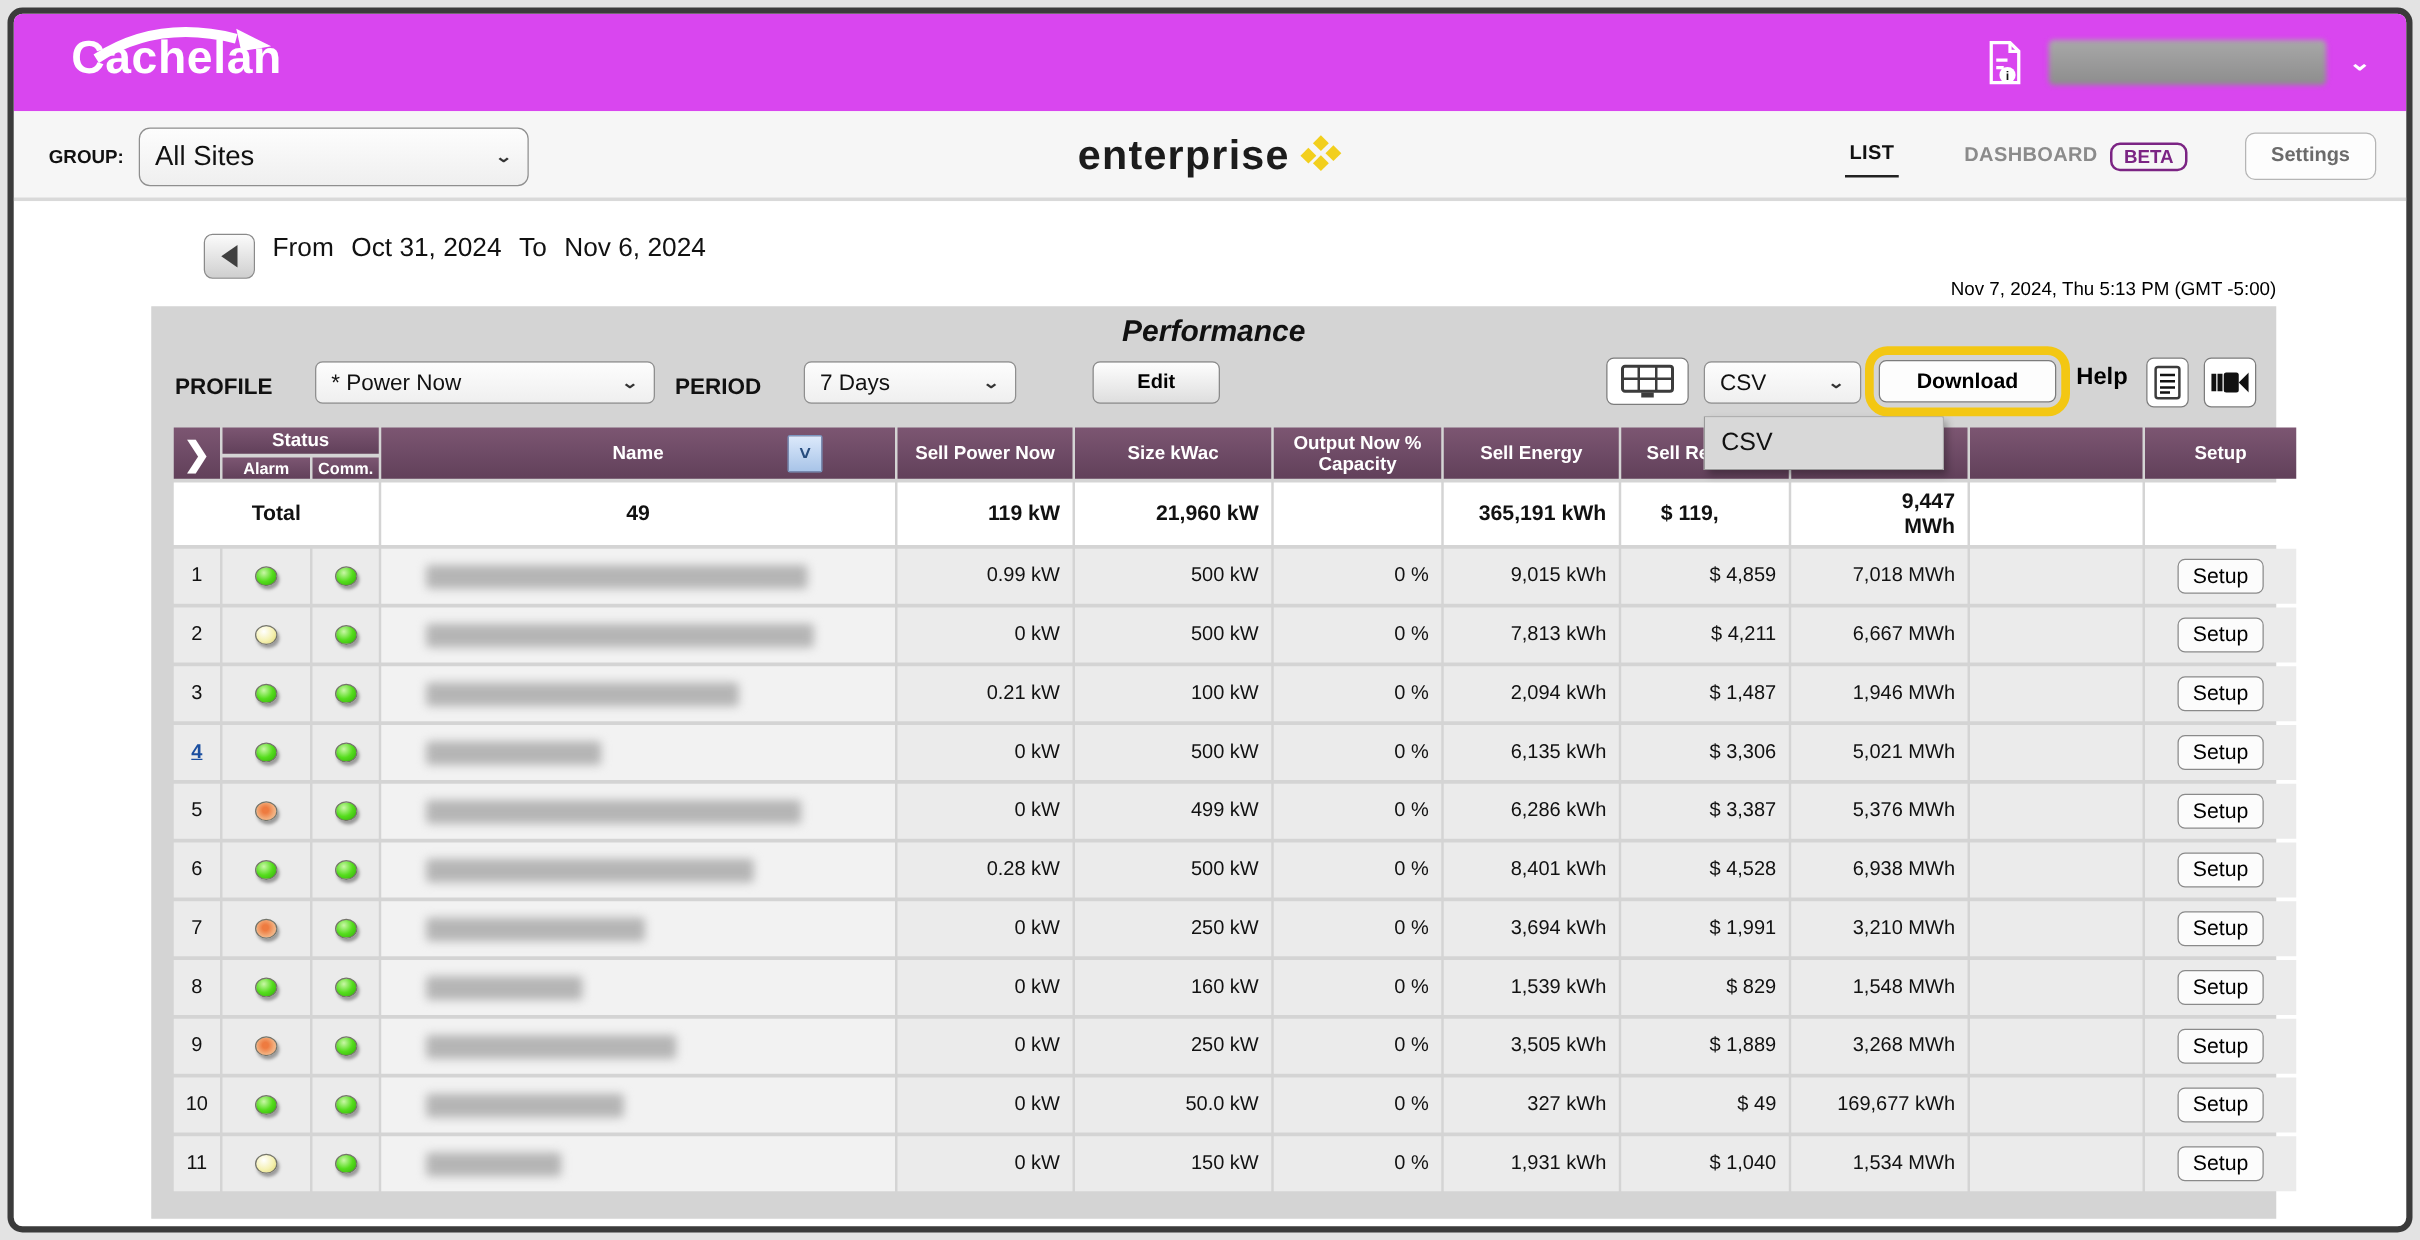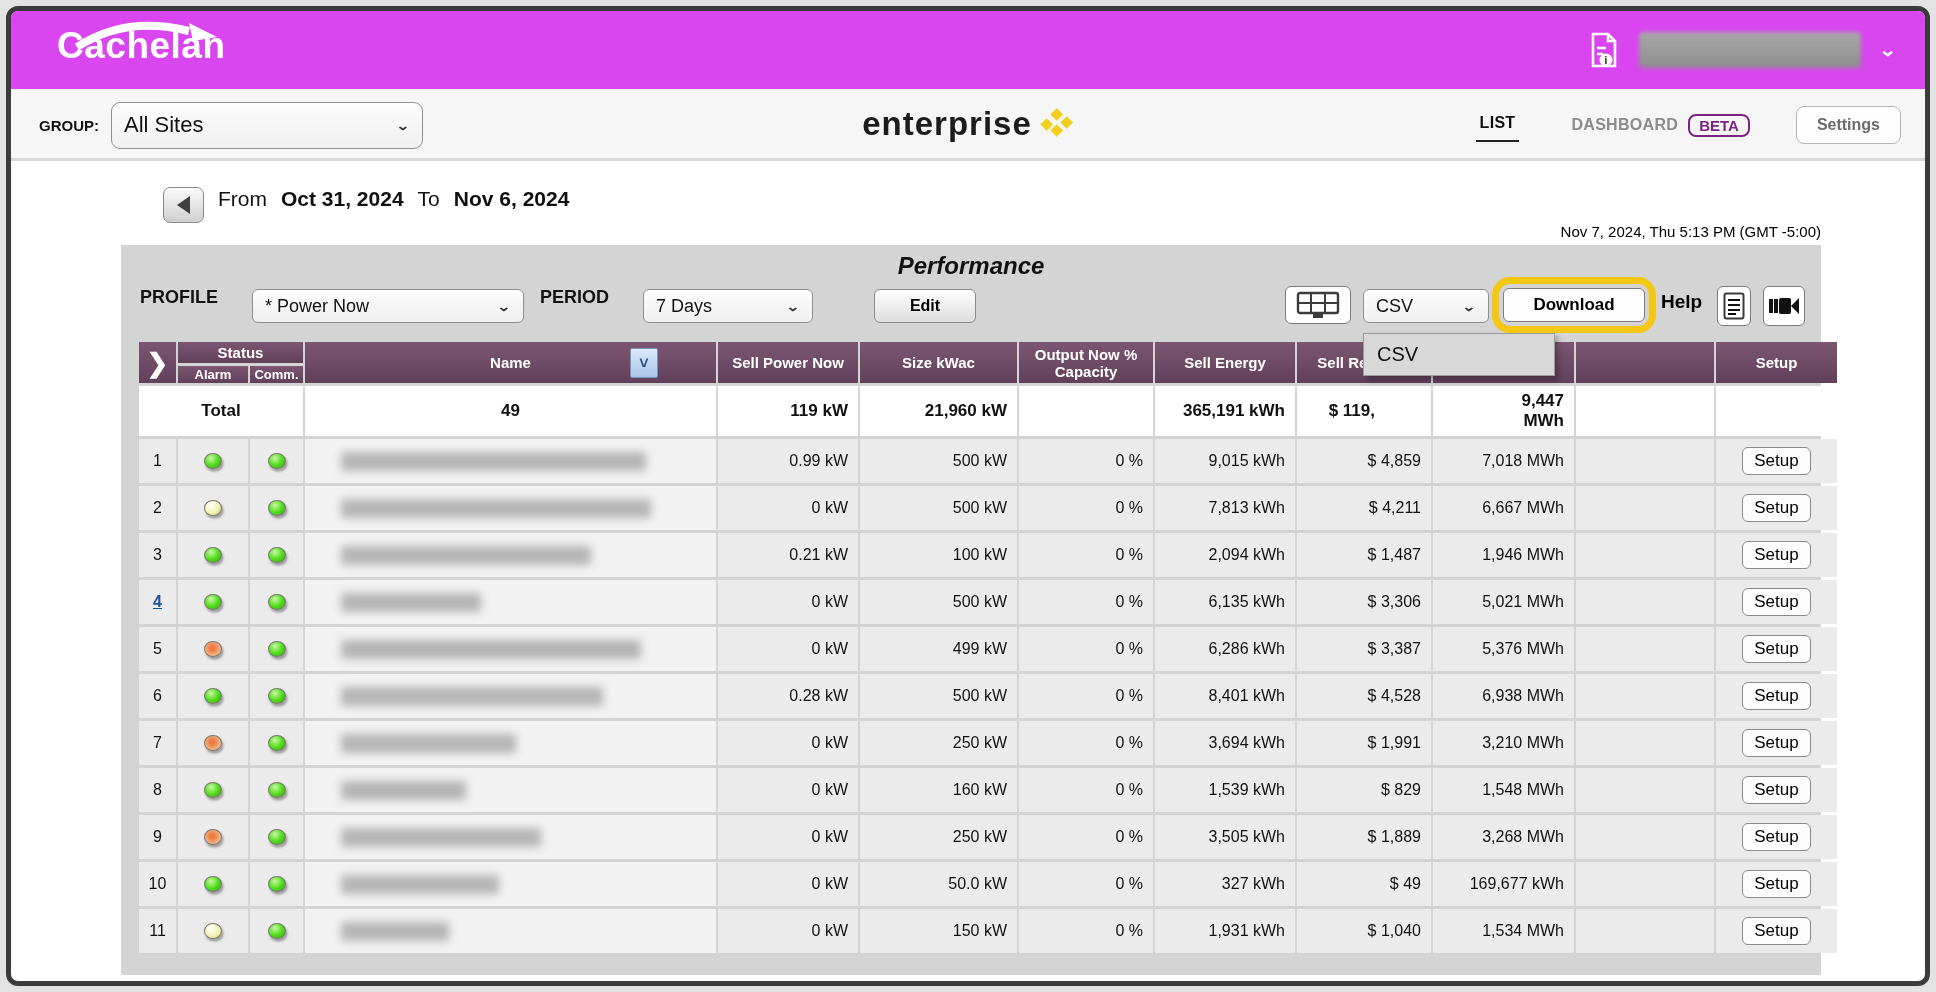--- a/index.html
+++ b/index.html
@@ -36,28 +36,28 @@
   .settings-btn { margin-left:46px; background:#fdfdfd; border:1px solid #b5b5b5; border-radius:8px;
                   color:#6b6b6b; font-size:16px; font-weight:bold; padding:9px 20px; font-family:inherit; }
 
   
   .content { position:relative; height:814px; background:#fff; }
   .datebar { position:absolute; left:112px; top:26px; display:flex; align-items:flex-start; gap:14px; font-size:21px; color:#111;margin-left:40px; }
   .back-btn { width:41px; height:36px; border:1px solid #8a8a8a; border-radius:7px;
               background:linear-gradient(#fbfbfb,#cfcfcf); display:flex; align-items:center; justify-content:center; }
   .back-tri { width:0; height:0; border-top:9px solid transparent; border-bottom:9px solid transparent;
               border-right:13px solid #3f3f3f; }
-  .datebar b { font-weight:bold; }
+  .datebar b { font-weight:normal; }
   .stamp { position:absolute; right:104px; top:62px; font-size:15px; color:#000; }
 
   
   .panel { position:absolute; left:110px; top:84px; width:1700px; height:730px; background:#d4d4d4; overflow:visible; }
   .panel-title { text-align:center; font-size:24px; font-weight:bold; color:#111; padding-top:7px;font-style:italic; }
   .toolbar { position:absolute; left:0; top:38px; width:100%; height:46px; }
-  .tb-label { position:absolute; top:4px; font-size:18px; font-weight:bold; color:#111; }
+  .tb-label { position:absolute; top:16px; font-size:18px; font-weight:bold; color:#111; }
   .tb-sel { position:absolute; top:6px; height:34px; font-size:18px; border-radius:6px; }
   .edit-btn { position:absolute; left:753px; top:6px; width:102px; height:34px; background:linear-gradient(#fefefe,#dedede);
               border:1px solid #8a8a8a; border-radius:6px; font-size:16px; font-weight:bold; font-family:inherit; }
   .icon-btn { position:absolute; top:3px; background:#fff; border:1px solid #7c7c7c; border-radius:6px;
               display:flex; align-items:center; justify-content:center; }
   .dl-ring { position:absolute; left:1371px; top:-6px; border:7px solid #f3c713; border-radius:18px; padding:4px; z-index:50; }
   .dl-btn { width:142px; height:34px; background:#fdfdfd; border:1px solid #7c7c7c; border-radius:6px;
             font-size:17px; font-weight:bold; font-family:inherit; }
   .help-label { position:absolute; left:1540px; top:8px; font-size:19px; font-weight:bold; }
 

